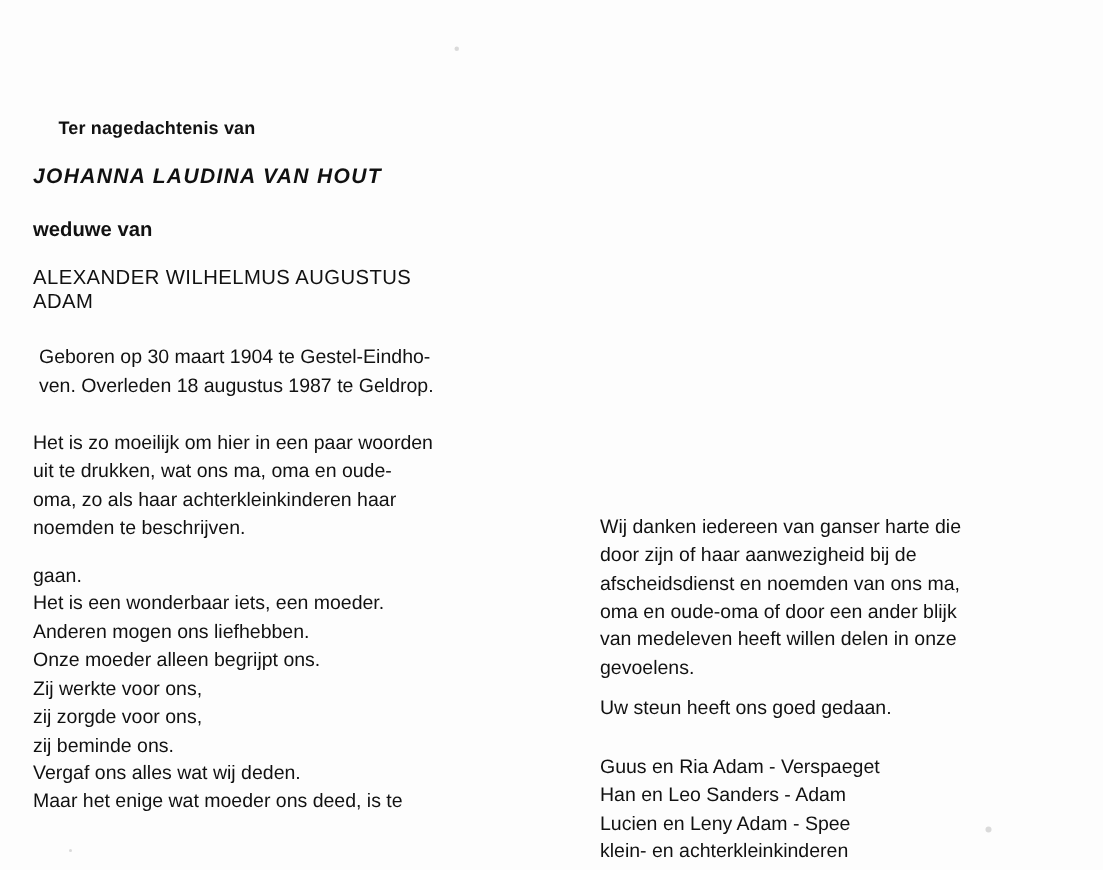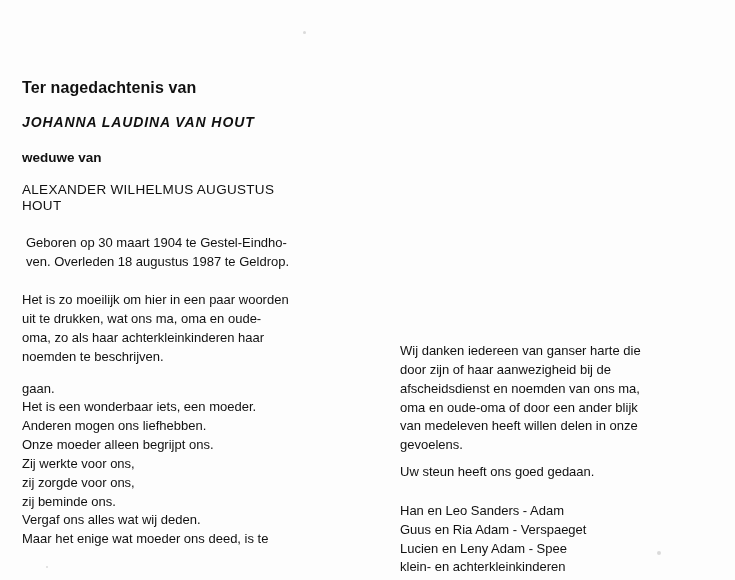--- a/index.html
+++ b/index.html
@@ -35,24 +35,24 @@
     left: 22px;
     top: 78px;
     width: 330px;
   }
   .col-right {
     left: 400px;
     top: 342px;
     width: 318px;
   }
   .lead {
-    font-size: 16px;
+    font-size: 12px;
     font-weight: bold;
     letter-spacing: .1px;
-    margin: 0 0 16px 0;
+    margin: 0 0 16px 17px;
     line-height: 1.25;
   }
   .name {
     font-size: 14px;
     font-weight: bold;
     letter-spacing: .9px;
     margin: 0 0 18px 0;
     line-height: 1.25;
     font-style: italic;
   }
@@ -130,21 +130,21 @@
   <div class="col col-left">
 
     <p class="lead">Ter nagedachtenis van</p>
 
     <p class="name">JOHANNA LAUDINA VAN HOUT</p>
 
     <p class="weduwe">weduwe van</p>
 
     <p class="spouse">
       <span>ALEXANDER WILHELMUS AUGUSTUS</span>
-      <span>HOUT</span>
+      <span>ADAM</span>
     </p>
 
     <p class="dates">
       <span>Geboren op 30 maart 1904 te Gestel-Eindho-</span>
       <span>ven. Overleden 18 augustus 1987 te Geldrop.</span>
     </p>
 
     <p class="body-block">
       <span>Het is zo moeilijk om hier in een paar woorden</span>
       <span>uit te drukken, wat ons ma, oma en oude-</span>
@@ -174,21 +174,21 @@
       <span>door zijn of haar aanwezigheid bij de</span>
       <span>afscheidsdienst en noemden van ons ma,</span>
       <span>oma en oude-oma of door een ander blijk</span>
       <span>van medeleven heeft willen delen in onze</span>
       <span>gevoelens.</span>
     </p>
 
     <p class="support">Uw steun heeft ons goed gedaan.</p>
 
     <p class="signers">
+      <span>Guus en Ria Adam - Verspaeget</span>
       <span>Han en Leo Sanders - Adam</span>
-      <span>Guus en Ria Adam - Verspaeget</span>
       <span>Lucien en Leny Adam - Spee</span>
       <span>klein- en achterkleinkinderen</span>
     </p>
 
   </div>
 
 </div>
 
 </body></html>

